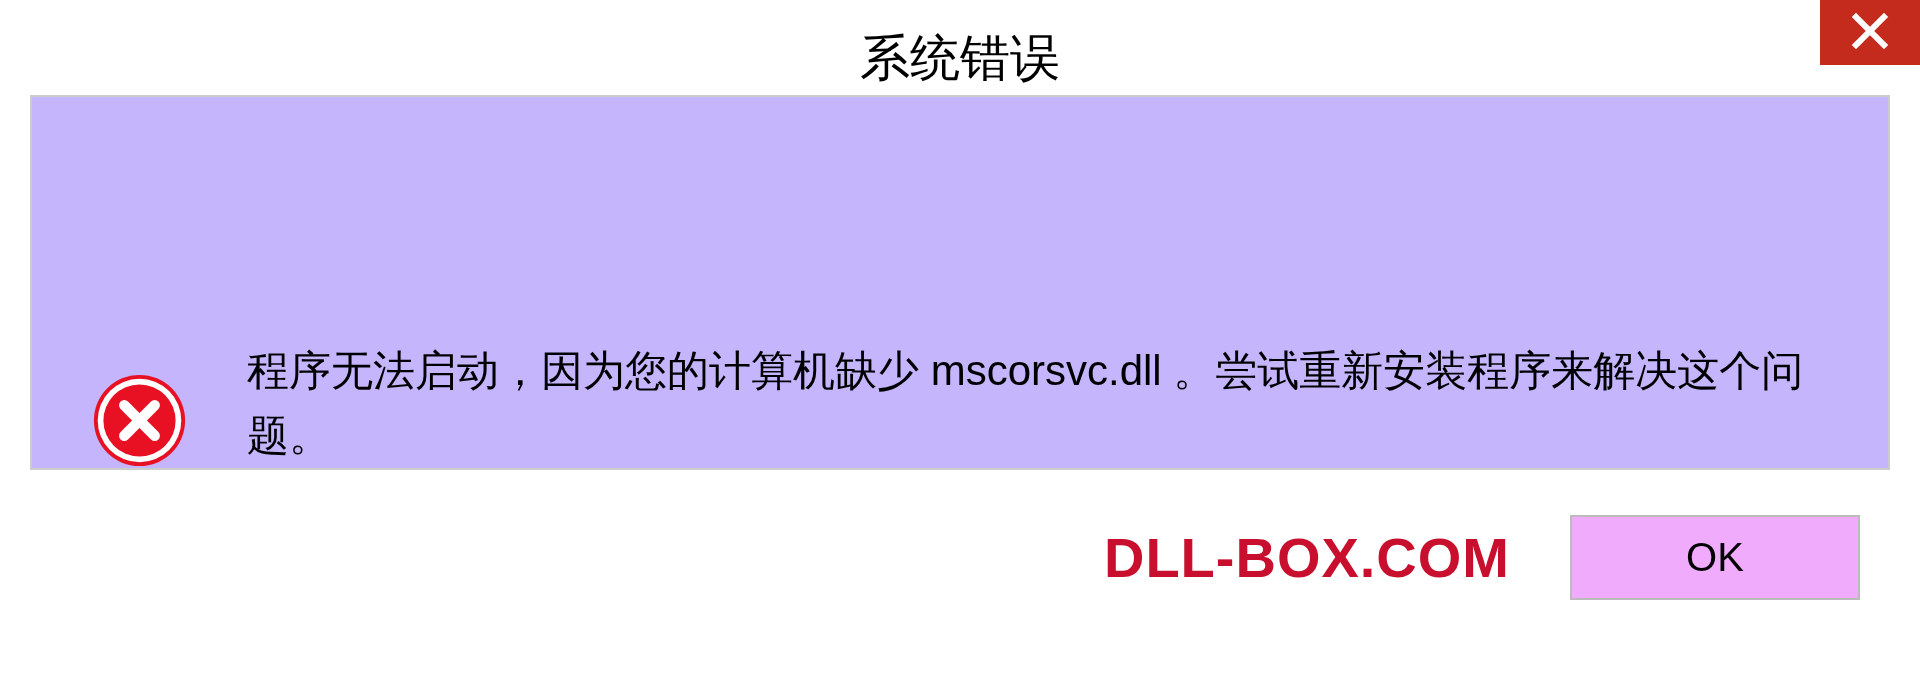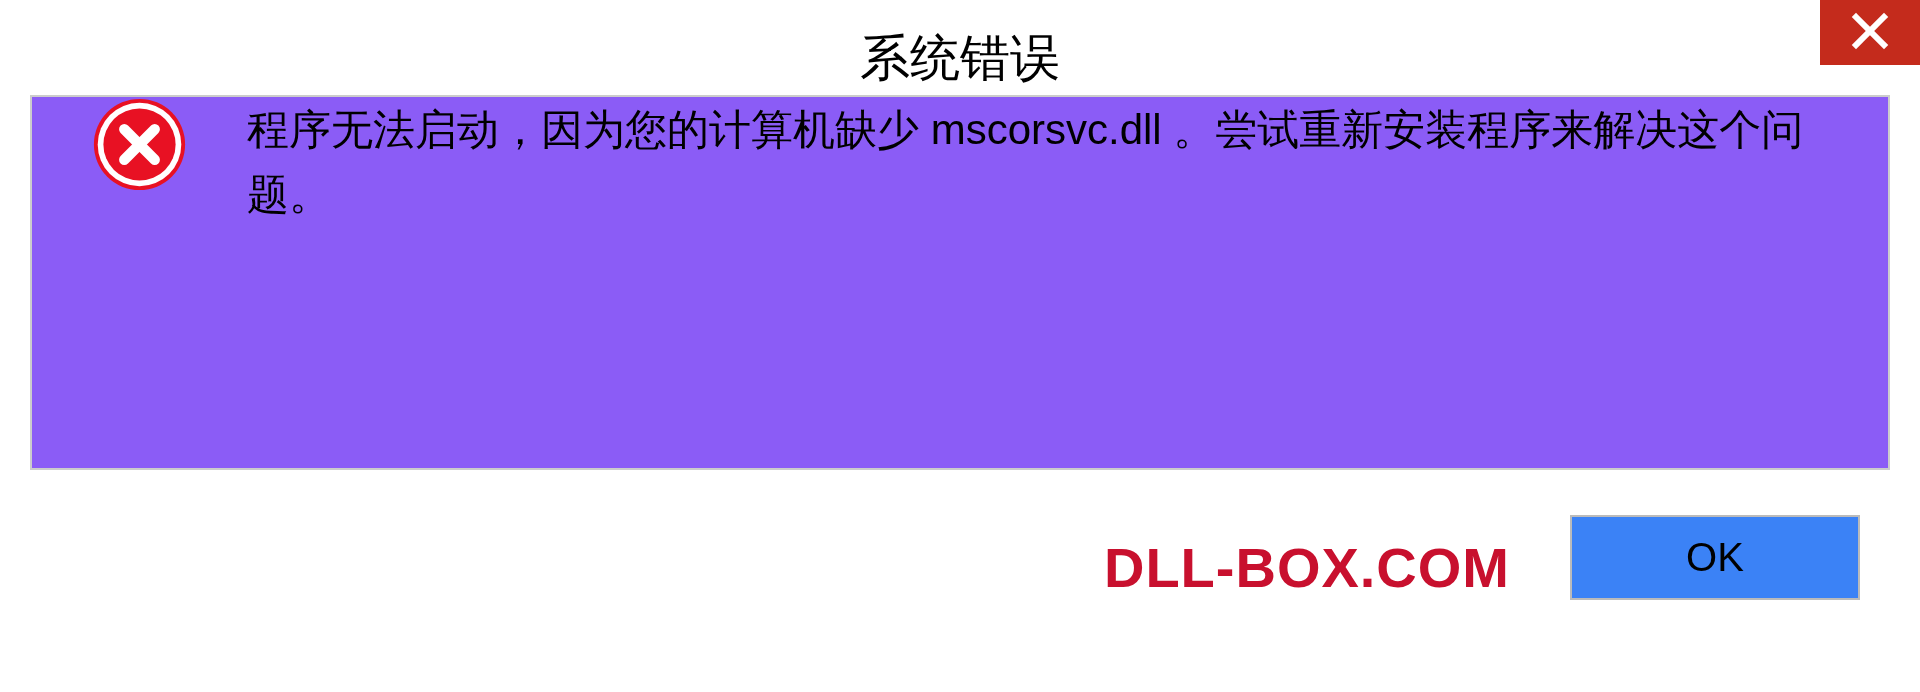--- a/index.html
+++ b/index.html
@@ -47,24 +47,24 @@
     }
     
     .close-button svg {
       width: 40px;
       height: 40px;
     }
     
     .content-area {
       margin: 10px 30px 20px 30px;
       border: 2px solid #cccccc;
-      background: #8b5cf6;
+      background: #c4b5fd;
       height: 375px;
       display: flex;
-      align-items: flex-start;
+      align-items: flex-end;
       padding: 0 60px;
     }
     
     .error-icon {
       width: 95px;
       height: 95px;
       flex-shrink: 0;
       margin-right: 60px;
     }
     
@@ -75,38 +75,38 @@
     
     .message-text {
       font-size: 42px;
       line-height: 1.55;
       color: #000000;
       font-weight: 400;
     }
     
     .footer-area {
       display: flex;
-      align-items: flex-end;
+      align-items: center;
       justify-content: flex-end;
       padding: 25px 60px 0 60px;
       gap: 60px;
     }
     
     .watermark {
       font-size: 56px;
       font-weight: bold;
       color: #c8102e;
       font-family: Arial, sans-serif;
       letter-spacing: 1px;
     }
     
     .ok-button {
       width: 290px;
       height: 85px;
-      background: #3b82f6;
+      background: #f0abfc;
       border: 2px solid #bbbbbb;
       font-size: 40px;
       color: #000000;
       display: flex;
       align-items: center;
       justify-content: center;
       cursor: pointer;
       font-family: "Segoe UI", Arial, sans-serif;
     }
   </style>

